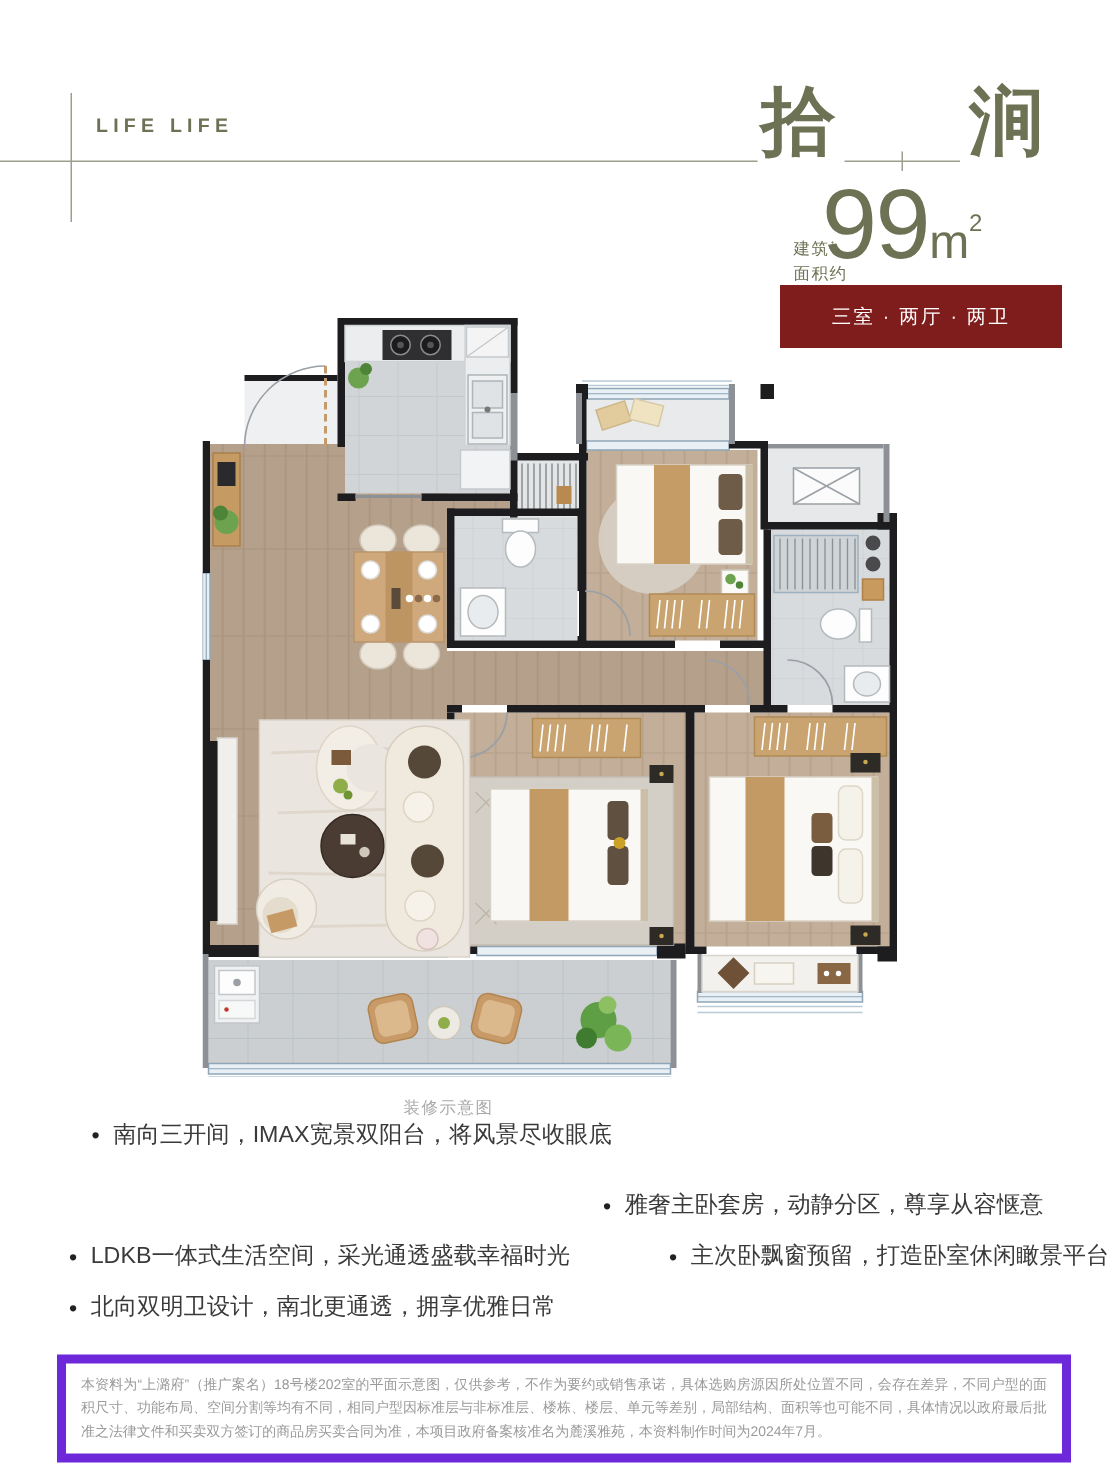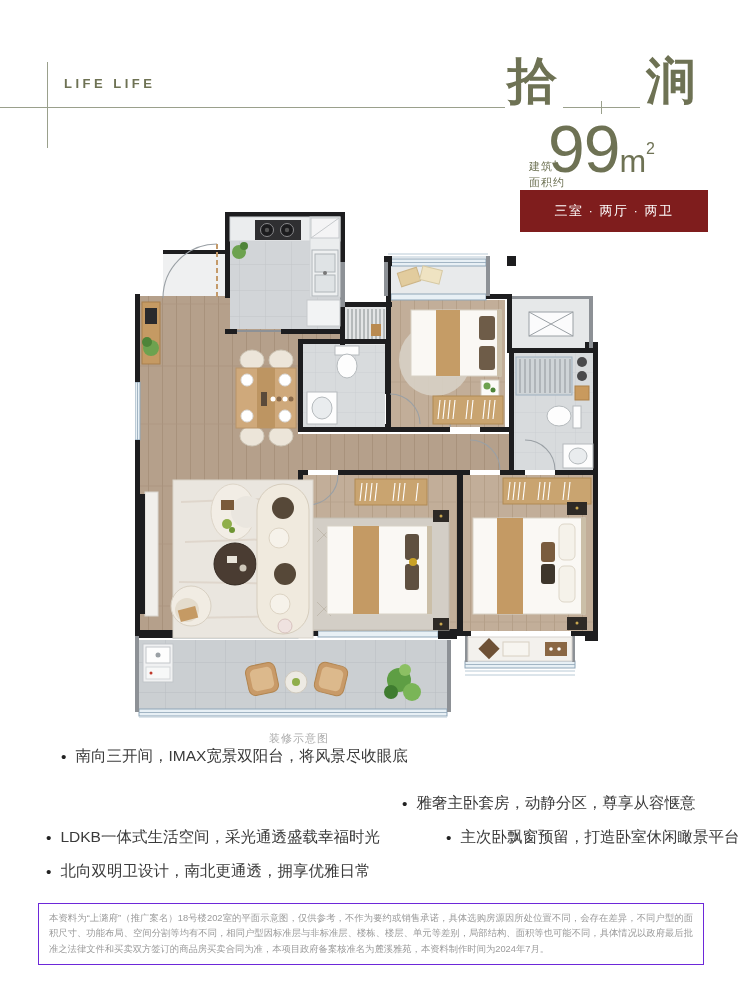--- a/index.html
+++ b/index.html
@@ -24,21 +24,21 @@
   .area-value sup{font-size:16px;vertical-align:18px;}
   .badge{position:absolute;left:520px;top:190px;width:188px;height:42px;background:#7f1d1d;color:#fff;
          font-size:13px;letter-spacing:1.5px;display:flex;align-items:center;justify-content:center;text-align:right;}
   
   .plan{position:absolute;left:135px;top:212px;width:485px;height:506px;}
   .caption{position:absolute;left:0;top:731px;width:598px;text-align:center;font-size:11px;color:#a9a9a9;letter-spacing:1px;}
   
   .feat{position:absolute;font-size:15.5px;color:#3a3a3a;white-space:nowrap;}
   .feat .dot{display:inline-block;margin-right:9px;color:#222;transform:translateY(1px);}
   
-  .disc{position:absolute;left:38px;top:903px;width:644px;border:1px solid #6d28d9;padding:7px 10px;
+  .disc{position:absolute;left:38px;top:903px;width:644px;border:6px solid #6d28d9;padding:7px 10px;
         font-size:9.3px;color:#9a9a9a;line-height:1.65;text-align:justify;}
 </style>
 </head>
 <body>
 
 <div class="page">
 
   <div class="vline"></div>
   <div class="brand">LIFE LIFE</div>
   <div class="hrule main"></div>

